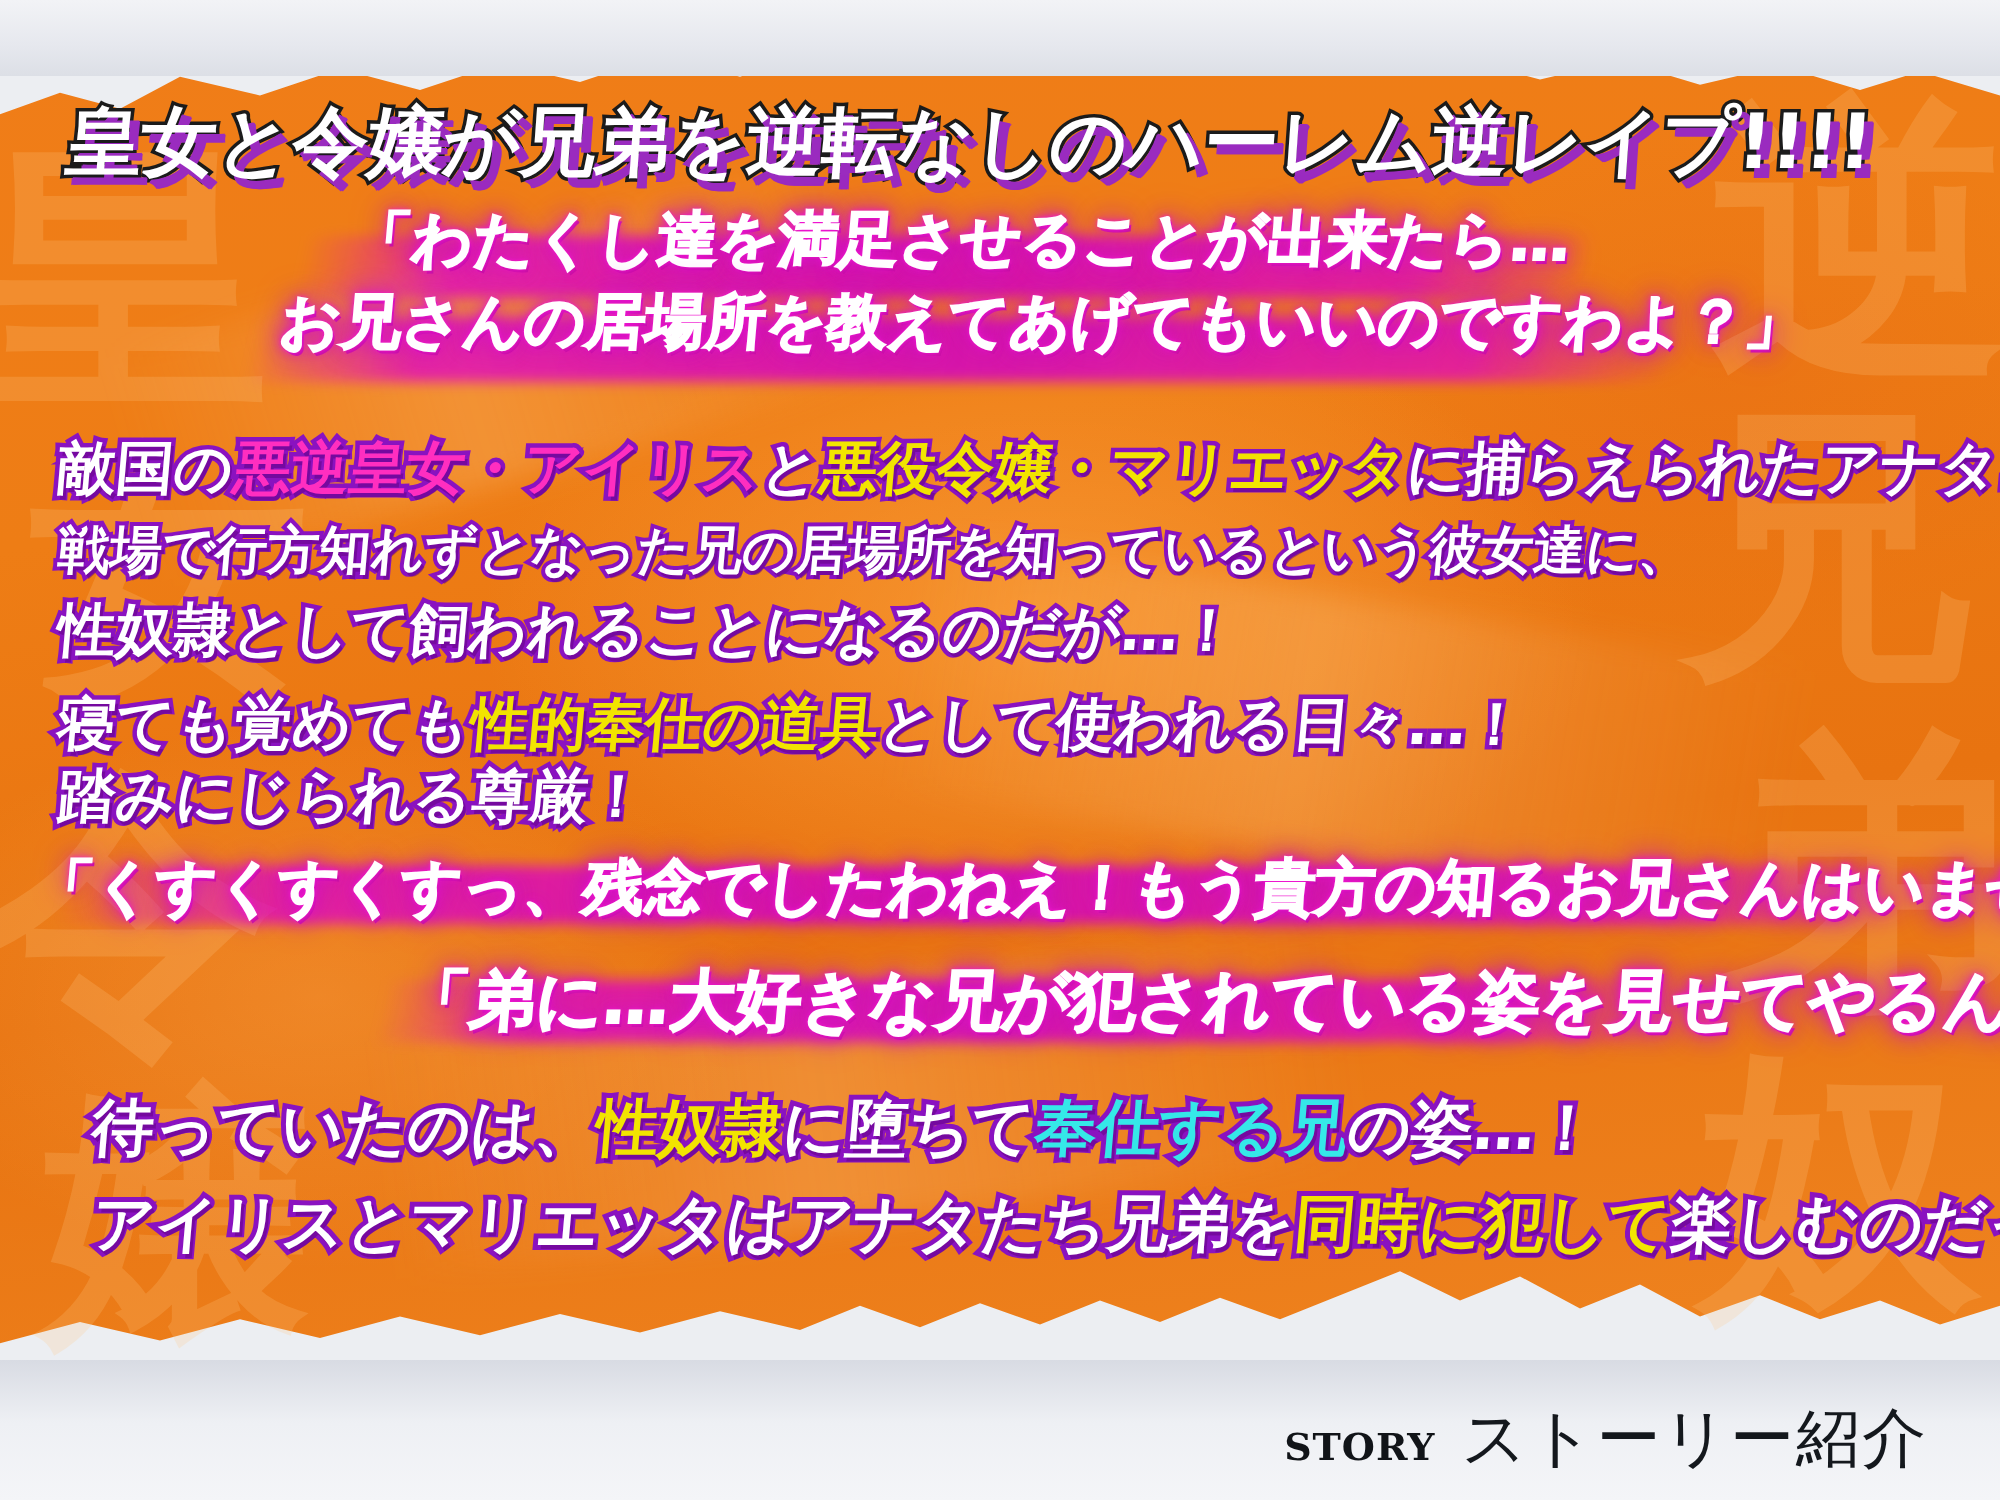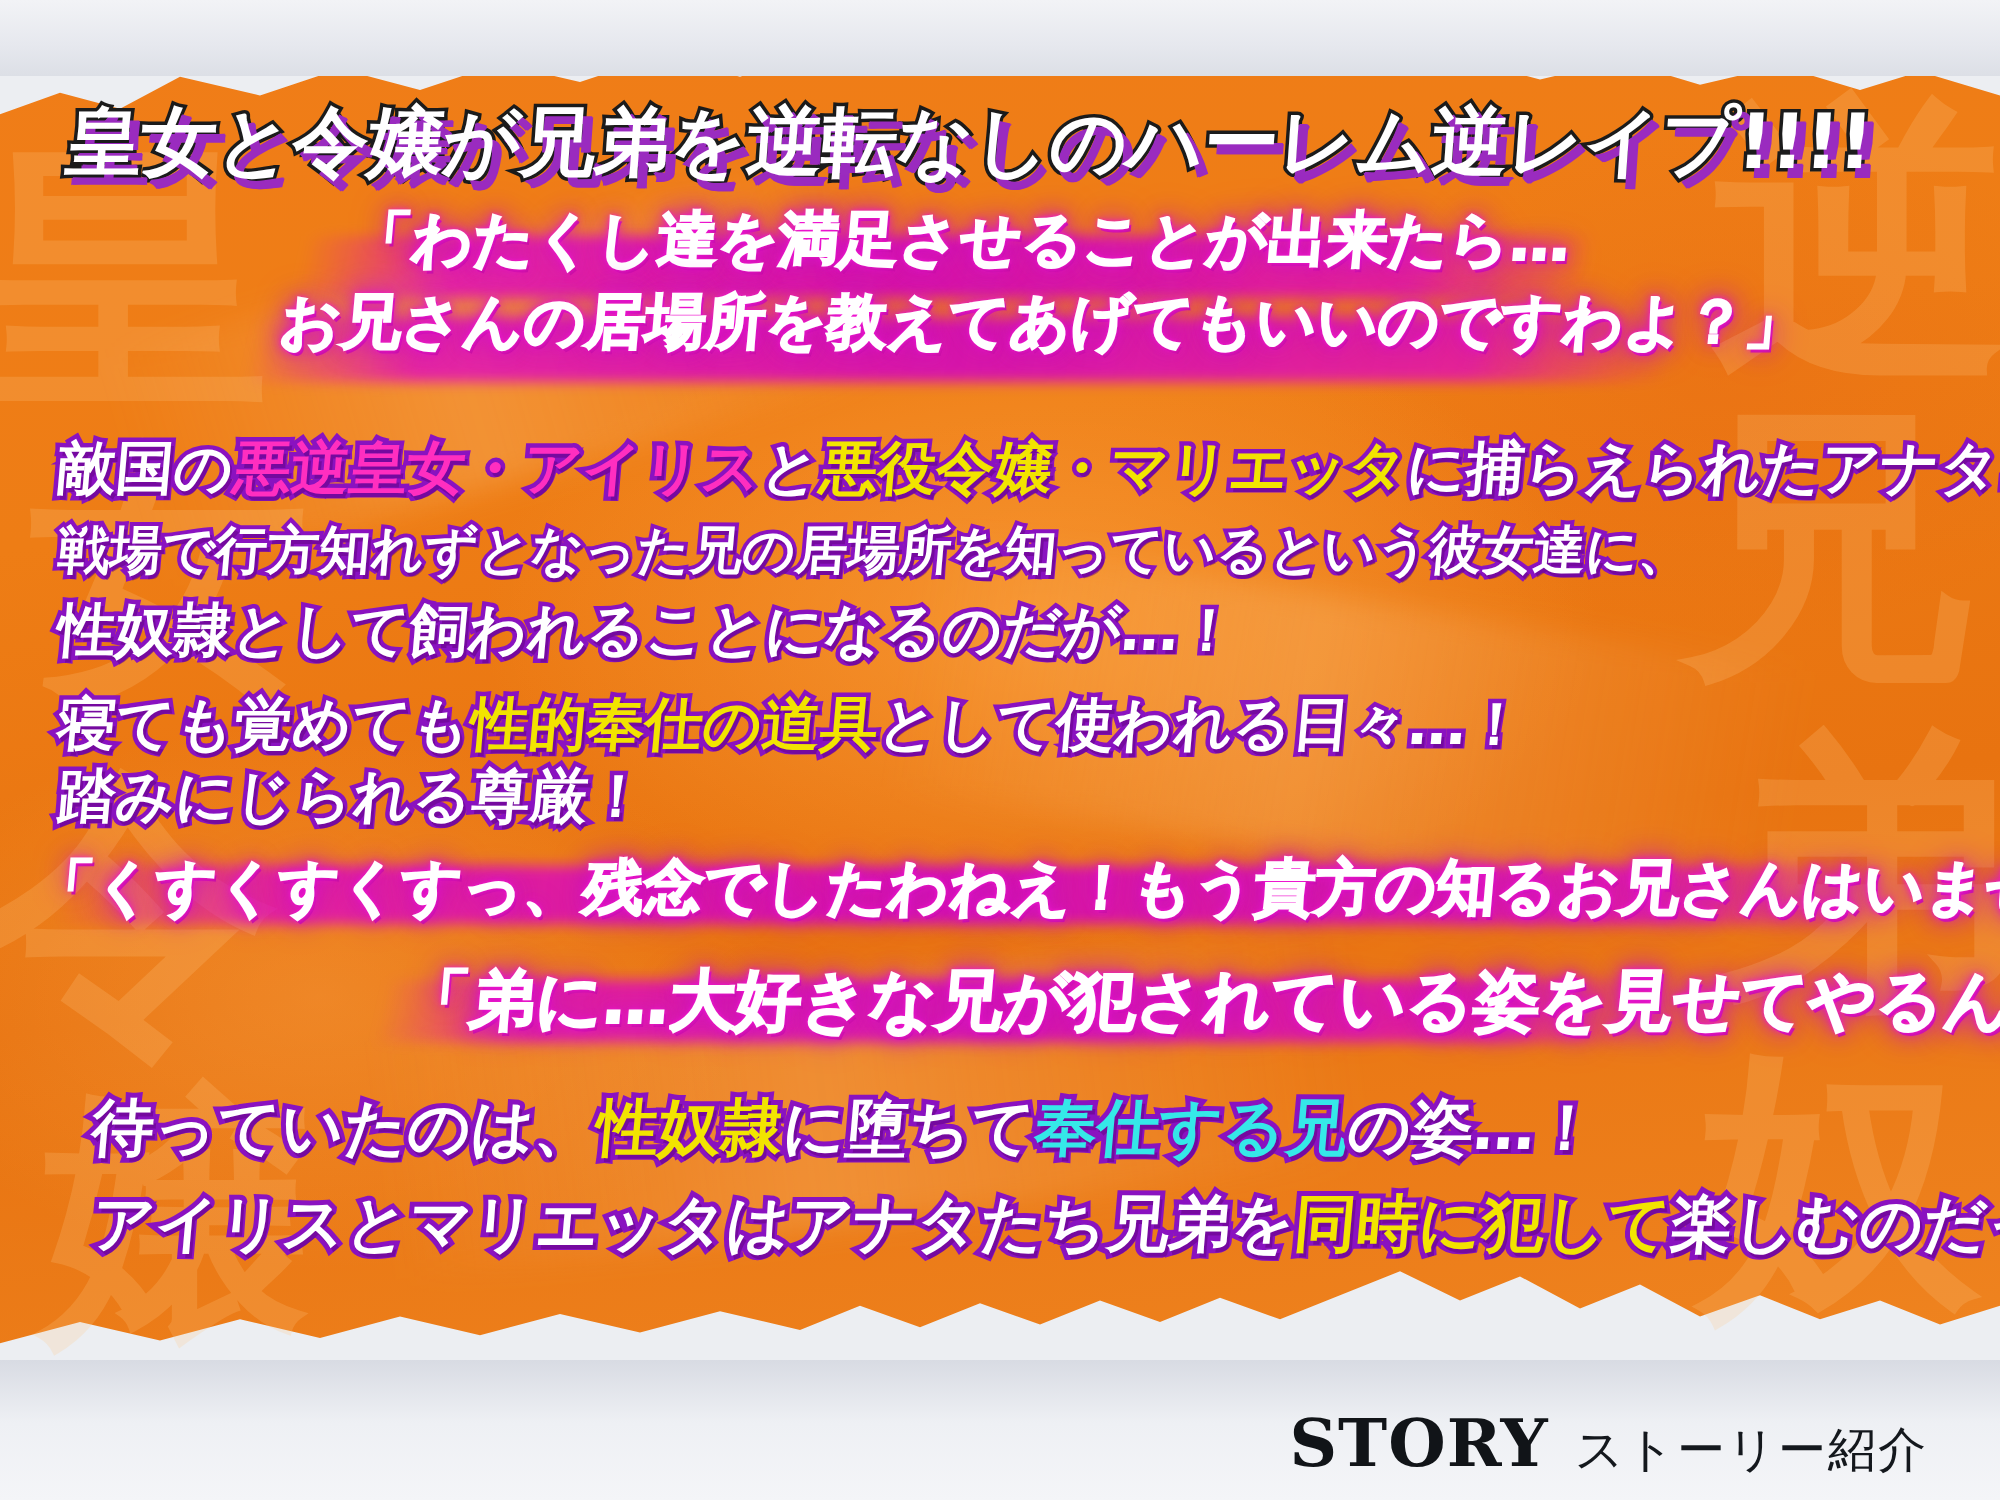--- a/index.html
+++ b/index.html
@@ -94,23 +94,23 @@
   .c-cyan{color:#35e8e8;}
 
   
   .swash{position:absolute;z-index:5;pointer-events:none;
      background:linear-gradient(90deg, rgba(224,0,204,0) 0%, rgba(224,0,204,.72) 12%, rgba(210,0,200,.82) 50%, rgba(224,0,204,.70) 86%, rgba(224,0,204,0) 100%);
      filter:blur(6px);transform:skewX(-12deg);}
 
   
   #footer{position:absolute;right:72px;bottom:18px;z-index:8;display:flex;align-items:baseline;gap:26px;}
   #footer .en{font-family:"DejaVu Serif","Liberation Serif",serif;font-weight:700;
-     font-size:66px;color:#111418;letter-spacing:1px;}
+     font-size:38px;color:#111418;letter-spacing:1px;}
   #footer .ja{font-family:"DejaVu Serif","Liberation Serif",serif;font-weight:400;
-     font-size:48px;color:#14181d;letter-spacing:2px;}
+     font-size:64px;color:#14181d;letter-spacing:2px;}
 </style>
 </head>
 <body>
 
 <div id="stage">
 
   <div class="paper top"></div>
   <div class="paper bot"></div>
 
   <div id="orange"></div>

